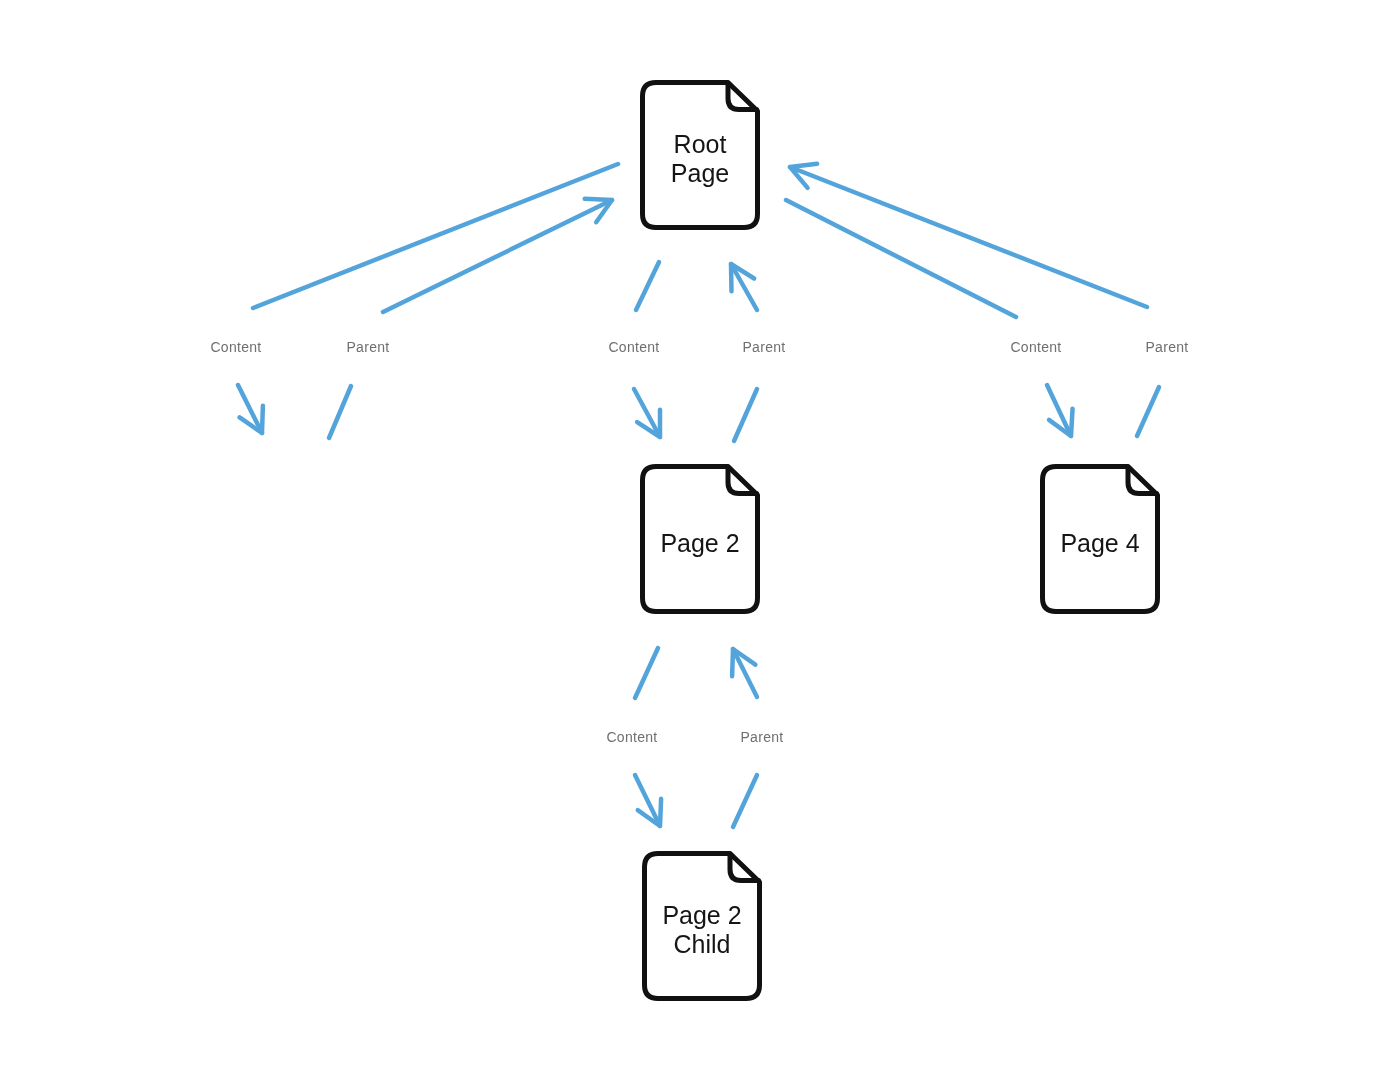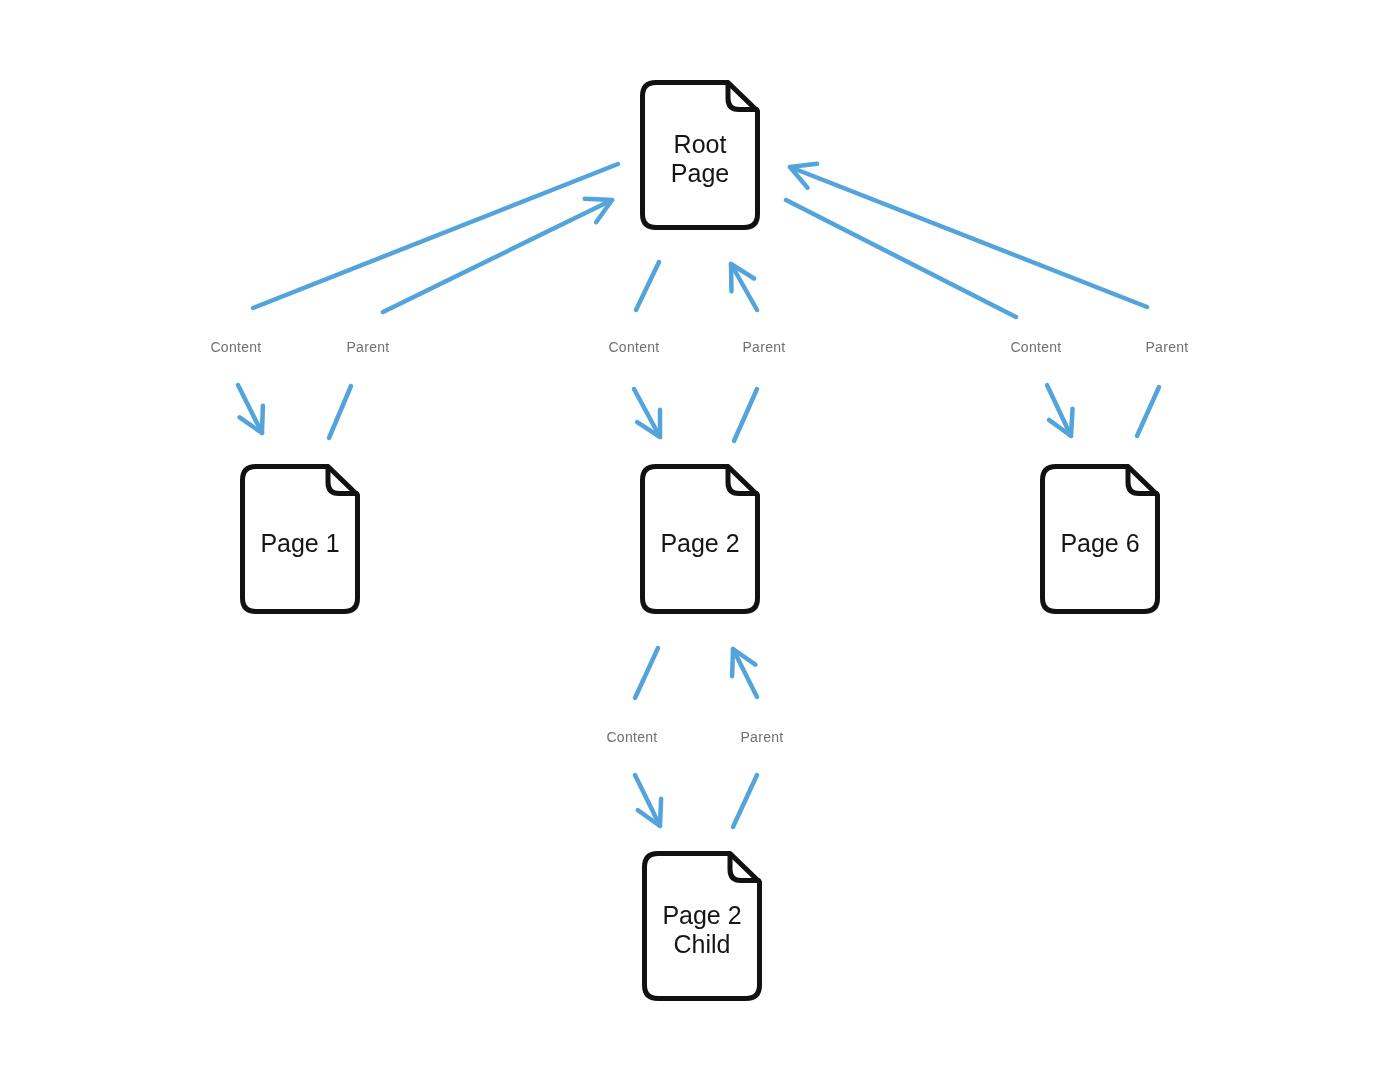--- a/index.html
+++ b/index.html
@@ -105,42 +105,35 @@
 
   <div class="node" style="left:640px; top:80px">
     <svg class="doc" viewBox="0 0 120 150">
       <path d="M88 2.5 L117.5 31 L117.5 134 Q117.5 147.5 104 147.5 L16 147.5 Q2.5 147.5 2.5 134 L2.5 16 Q2.5 2.5 16 2.5 Z" fill="#ffffff"></path>
       <path d="M88 3 L88 18.5 Q88 29.5 99 29.5 L116.5 29.5" fill="none"></path>
     </svg>
     <div class="node-label">Root
 Page</div>
   </div>
 
-  <div class="node" style="left:240px; top:464px">
-    <svg class="doc" viewBox="0 0 120 150">
-      <path d="M88 2.5 L117.5 31 L117.5 134 Q117.5 147.5 104 147.5 L16 147.5 Q2.5 147.5 2.5 134 L2.5 16 Q2.5 2.5 16 2.5 Z" fill="#ffffff"></path>
-      <path d="M88 3 L88 18.5 Q88 29.5 99 29.5 L116.5 29.5" fill="none"></path>
-    </svg>
-    <div class="node-label">Page 1</div>
-  </div>
 
   <div class="node" style="left:640px; top:464px">
     <svg class="doc" viewBox="0 0 120 150">
       <path d="M88 2.5 L117.5 31 L117.5 134 Q117.5 147.5 104 147.5 L16 147.5 Q2.5 147.5 2.5 134 L2.5 16 Q2.5 2.5 16 2.5 Z" fill="#ffffff"></path>
       <path d="M88 3 L88 18.5 Q88 29.5 99 29.5 L116.5 29.5" fill="none"></path>
     </svg>
     <div class="node-label">Page 2</div>
   </div>
 
   <div class="node" style="left:1040px; top:464px">
     <svg class="doc" viewBox="0 0 120 150">
       <path d="M88 2.5 L117.5 31 L117.5 134 Q117.5 147.5 104 147.5 L16 147.5 Q2.5 147.5 2.5 134 L2.5 16 Q2.5 2.5 16 2.5 Z" fill="#ffffff"></path>
       <path d="M88 3 L88 18.5 Q88 29.5 99 29.5 L116.5 29.5" fill="none"></path>
     </svg>
-    <div class="node-label">Page 6</div>
+    <div class="node-label">Page 4</div>
   </div>
 
   <div class="node" style="left:642px; top:851px">
     <svg class="doc" viewBox="0 0 120 150">
       <path d="M88 2.5 L117.5 31 L117.5 134 Q117.5 147.5 104 147.5 L16 147.5 Q2.5 147.5 2.5 134 L2.5 16 Q2.5 2.5 16 2.5 Z" fill="#ffffff"></path>
       <path d="M88 3 L88 18.5 Q88 29.5 99 29.5 L116.5 29.5" fill="none"></path>
     </svg>
     <div class="node-label">Page 2
 Child</div>
   </div>

